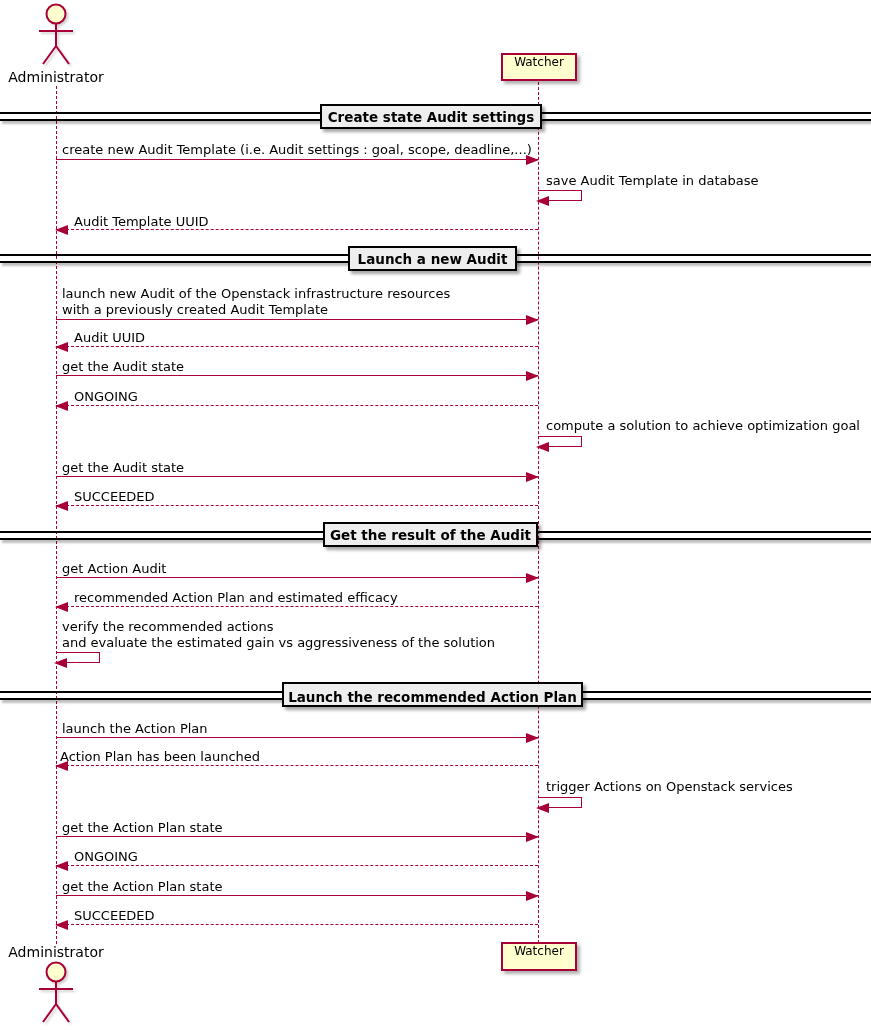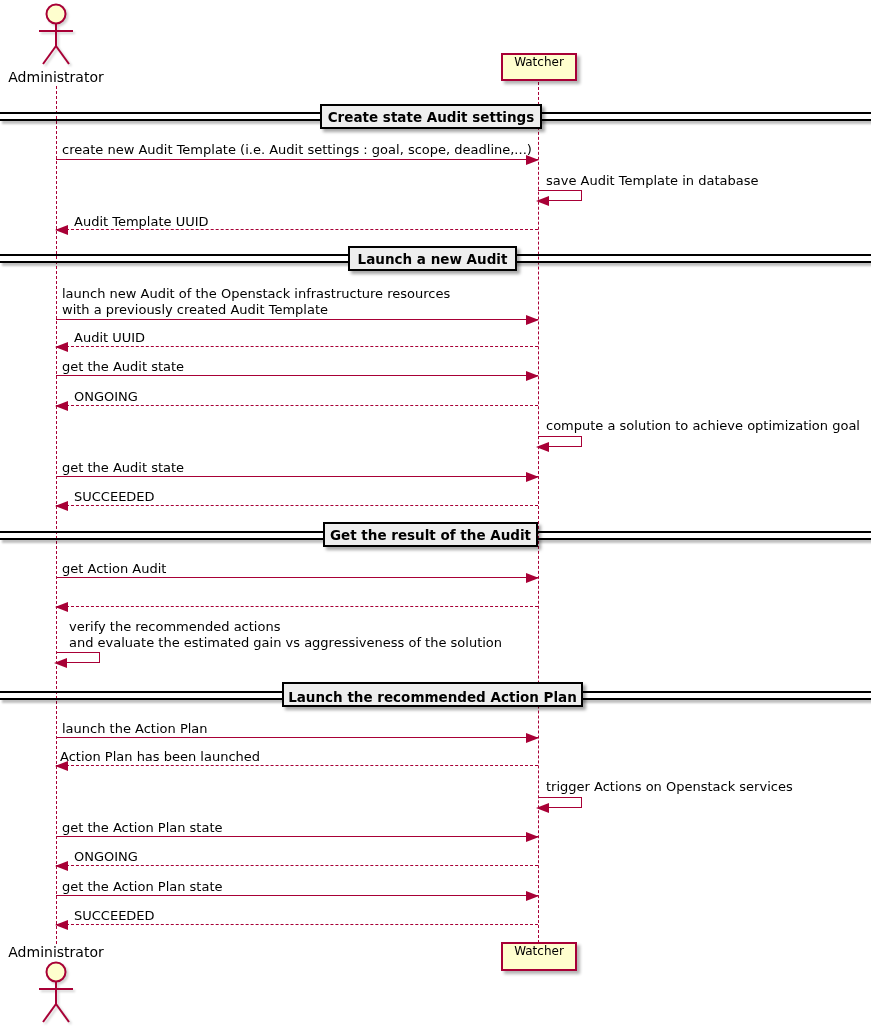--- a/index.html
+++ b/index.html
@@ -197,23 +197,24 @@
   <div class="arrow lt dashed" style="top:505px;"></div>
 
   <div class="divline" style="top:531px;"></div>
   <div class="divbox" style="left:323px; top:522px; width:215px;">
     <span>Get the result of the Audit</span>
   </div>
 
   <div class="label" style="left:62px; top:561px;">get Action Audit</div>
   <div class="arrow rt" style="top:577px;"></div>
 
+  <div class="label" style="left:74px; top:590px;">recommended Action Plan and estimated efficacy</div>
   <div class="arrow lt dashed" style="top:606px;"></div>
 
-  <div class="label" style="left:62px; top:619px;margin-left:7px;">verify the recommended actions
+  <div class="label" style="left:62px; top:619px;">verify the recommended actions
 and evaluate the estimated gain vs aggressiveness of the solution</div>
   <div class="selfloop" style="left:56px; top:652px;"></div>
 
   <div class="divline" style="top:691px;"></div>
   <div class="divbox" style="left:282px; top:682px; width:301px;align-items:flex-end;">
     <span>Launch the recommended Action Plan</span>
   </div>
 
   <div class="label" style="left:62px; top:721px;">launch the Action Plan</div>
   <div class="arrow rt" style="top:737px;"></div>

